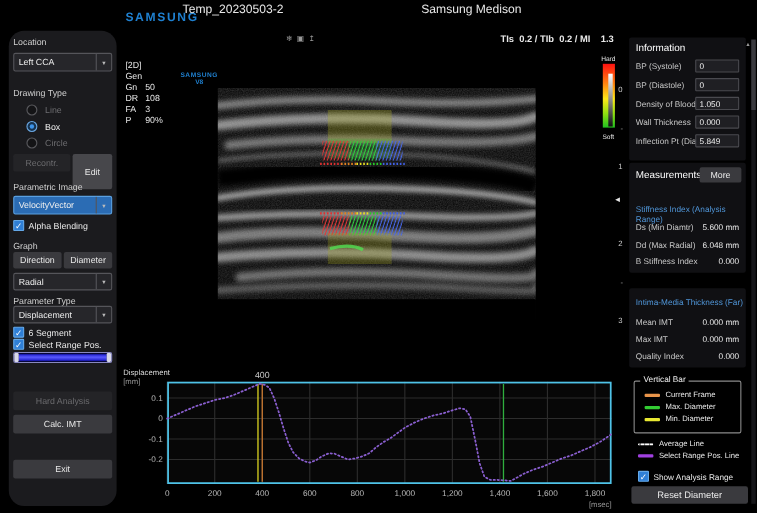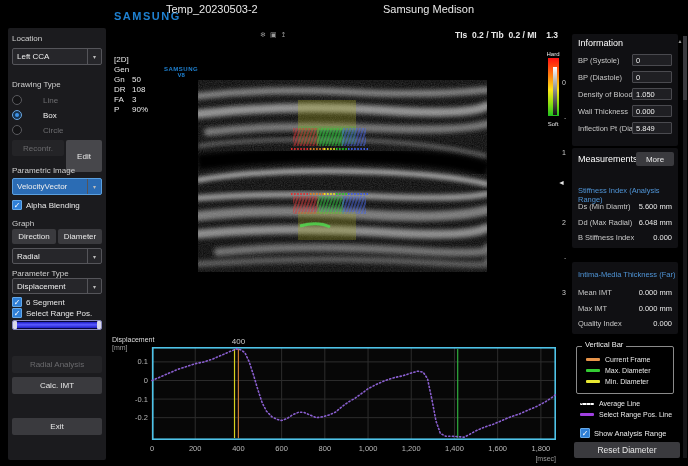--- a/index.html
+++ b/index.html
@@ -5,30 +5,30 @@
   html,body{margin:0;padding:0;background:#000;}
   body{width:688px;height:466px;position:relative;overflow:hidden;
        font-family:"Liberation Sans",sans-serif;color:#ddd;
        -webkit-font-smoothing:antialiased;}
   .abs{position:absolute;}
   
   .brand{left:114px;top:10px;color:#1f80d0;font-size:11px;font-weight:bold;letter-spacing:1.5px;}
   .file-name{left:166px;top:3px;font-size:11px;color:#e8e8e8;}
   .app-title{left:383px;top:3px;font-size:11px;color:#e8e8e8;}
   
-  .sidebar{left:8px;top:28px;width:98px;height:432px;background:#1b1b1e;border-radius:2px;}
+  .sidebar{left:8px;top:28px;width:98px;height:432px;background:#1b1b1e;border-radius:14px;}
   .sb-label{position:absolute;left:4px;font-size:8px;color:#cfcfcf;}
   .dd{position:absolute;left:4px;width:90px;height:17px;background:#26262a;
       border:1px solid #55555a;border-radius:2px;box-sizing:border-box;
       font-size:8px;color:#eee;display:flex;align-items:center;}
   .dd .dd-text{flex:1;padding-left:4px;}
   .dd .dd-arrow{width:13px;height:100%;border-left:1px solid #55555a;display:flex;
       align-items:center;justify-content:center;font-size:6px;color:#bbb;}
   .dd.hl{background:#2b6cb4;border-color:#5aa0e0;}
-  .radio-row{position:absolute;left:4px;height:12px;display:flex;align-items:center;gap:21px;font-size:8px;}
+  .radio-row{position:absolute;left:16px;height:12px;display:flex;align-items:center;gap:7px;font-size:8px;}
   .radio{width:10px;height:10px;border-radius:50%;border:1px solid #5a5a5e;background:#141416;box-sizing:border-box;position:relative;}
   .radio.sel{border-color:#6aa6e0;background:#16324e;}
   .radio.sel::after{content:"";position:absolute;left:2px;top:2px;width:4px;height:4px;border-radius:50%;background:#3d93e8;}
   .radio-row.dis{color:#6d6d70;}
   .radio-row.sel{color:#f0f0f0;}
   .btn{position:absolute;background:#3a3a3e;color:#e8e8e8;font-size:8px;
        display:flex;align-items:center;justify-content:center;border-radius:2px;cursor:default;}
   .btn.dis{background:#242427;color:#6a6a6d;}
   .btn.lit{background:#47474b;}
   .chk-row{position:absolute;left:4px;display:flex;align-items:center;gap:4px;font-size:8px;color:#e8e8e8;}
@@ -144,21 +144,21 @@
   <div class="chk-row" style="top:280px">
     <span class="chk">✓</span>
     <span>Select Range Pos.</span>
   </div>
   <div class="slider">
     <span class="track"></span>
     <span class="hdl" style="left:0"></span>
     <span class="hdl" style="right:0"></span>
   </div>
 
-  <div class="btn dis" style="left:4px;top:328px;width:90px;height:17px">Radial Analysis</div>
+  <div class="btn dis" style="left:4px;top:328px;width:90px;height:17px">Hard Analysis</div>
   <div class="btn" style="left:4px;top:390px;width:90px;height:17px">Exit</div>
   <div class="btn" style="left:4px;top:349px;width:90px;height:17px">Calc. IMT</div>
 </div>
 
 <div class="abs img-area">
   <div class="hdr-icons">
     <span class="hdr-icon">❄</span>
     <span class="hdr-icon">▣</span>
     <span class="hdr-icon">↥</span>
   </div>

